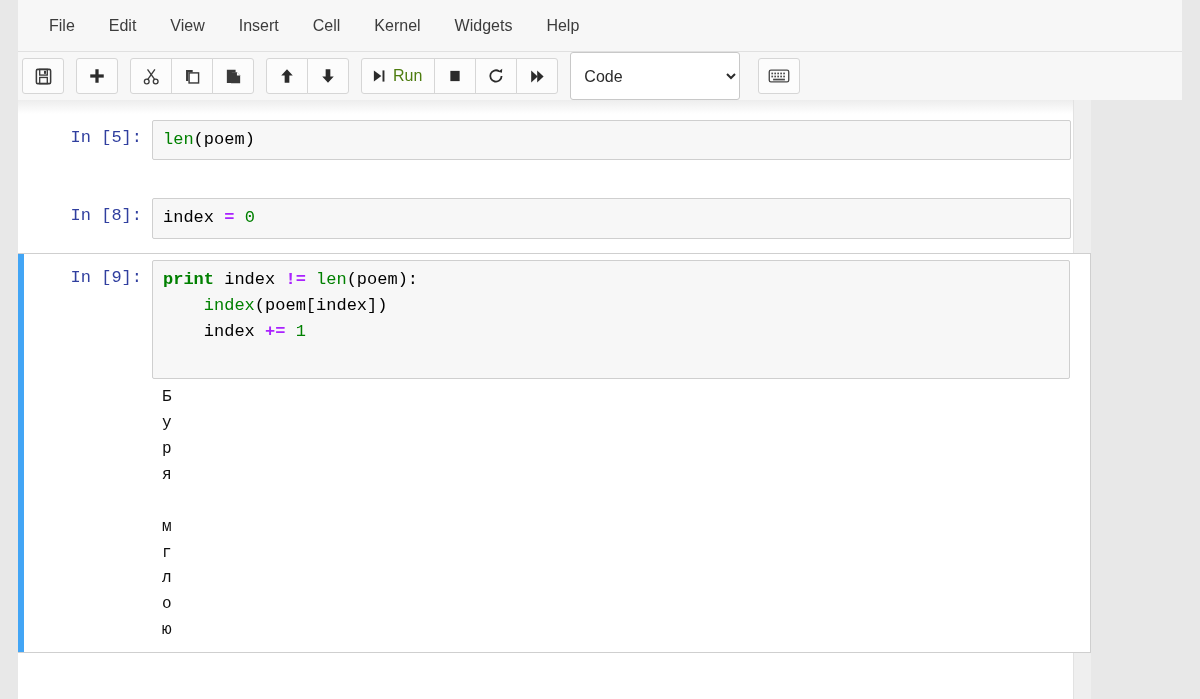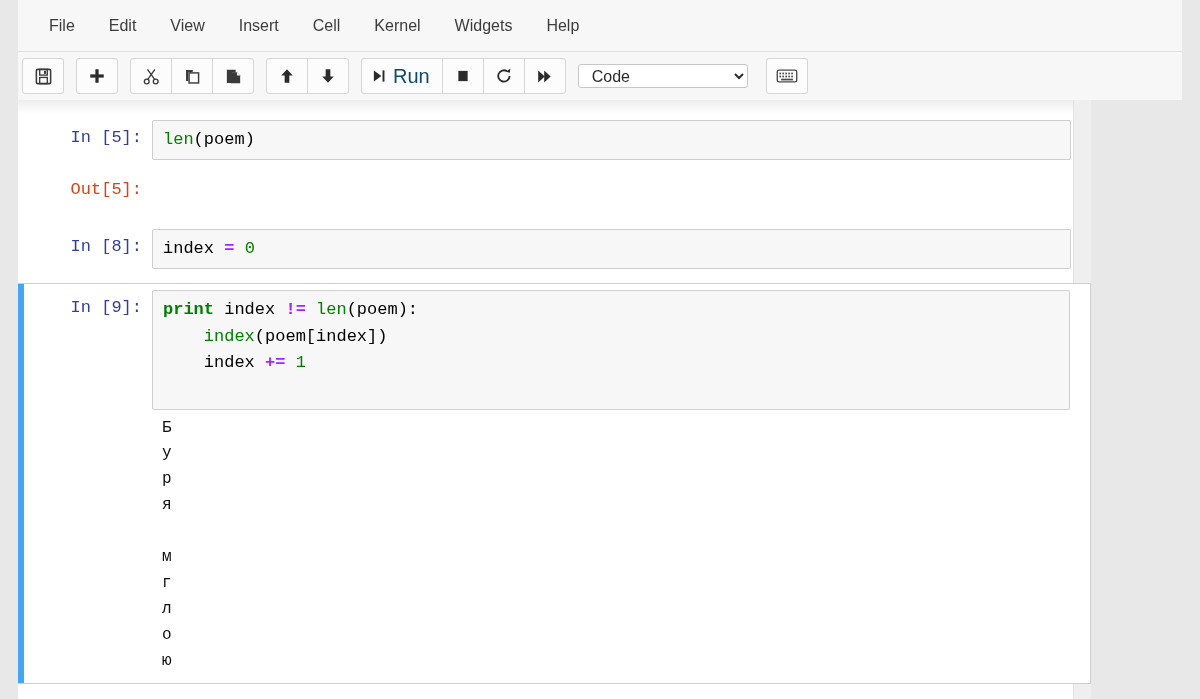--- a/index.html
+++ b/index.html
@@ -101,27 +101,27 @@
     cursor: pointer;
     margin-left: -1px;
   }
   .btn-group .tbtn:first-child { margin-left: 0; border-radius: 3px 0 0 3px; }
   .btn-group .tbtn:last-child { border-radius: 0 3px 3px 0; }
   .btn-group .tbtn:only-child { border-radius: 3px; }
   .tbtn.wide {
     width: auto;
     padding: 0 12px 0 9px;
     gap: 6px;
-    font-size: 20px;
-    color: #0c4a6e;
+    font-size: 16px;
+    color: #4d7c0f;
   }
   .tbtn svg { display: block; }
 
   .cell-type-select {
-    height: 24px;
+    height: 48px;
     width: 170px;
     font-size: 16px;
     font-family: "Liberation Sans", sans-serif;
     color: #2b2b2b;
     border: 1px solid #c8c8c8;
     border-radius: 3px;
     background: #ffffff;
     padding: 0 6px 0 9px;
     margin-right: 18px;
     cursor: pointer;
@@ -393,21 +393,20 @@
     <div class="cell">
       <div class="prompt in">In [5]:</div>
       <div class="input-area">
         <div class="code-box">
           <pre class="code"><span class="bi">len</span><span class="p">(</span><span class="p">poem</span><span class="p">)</span></pre>
         </div>
       </div>
     </div>
 
     <div class="cell">
-      <div class="prompt out">Out[5]:</div>
     </div>
 
     <div class="spacer-14"></div>
 
     <div class="cell">
       <div class="prompt in">In [8]:</div>
       <div class="input-area">
         <div class="code-box">
           <pre class="code"><span class="p">index </span><span class="op">=</span><span class="p"> </span><span class="n">0</span></pre>
         </div>

